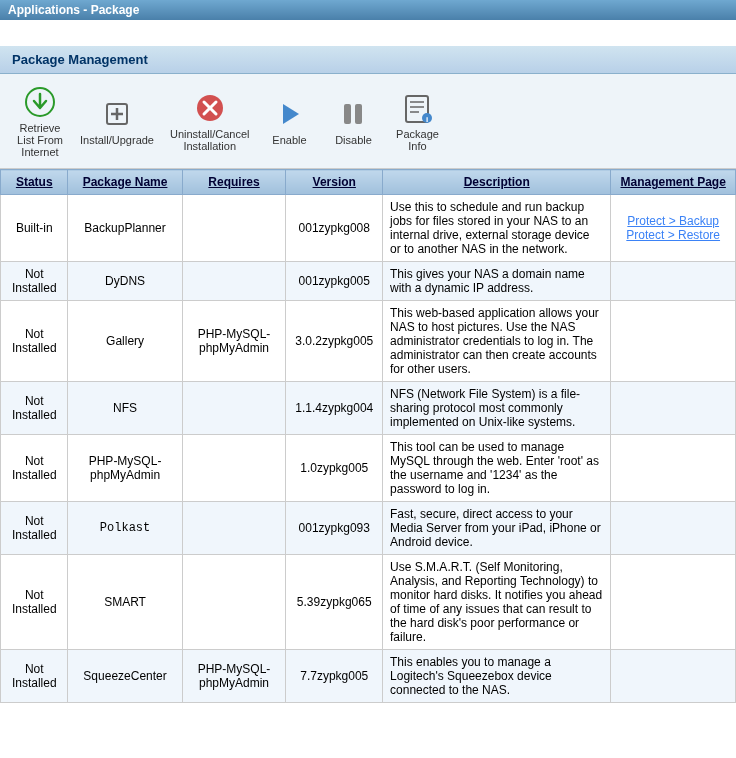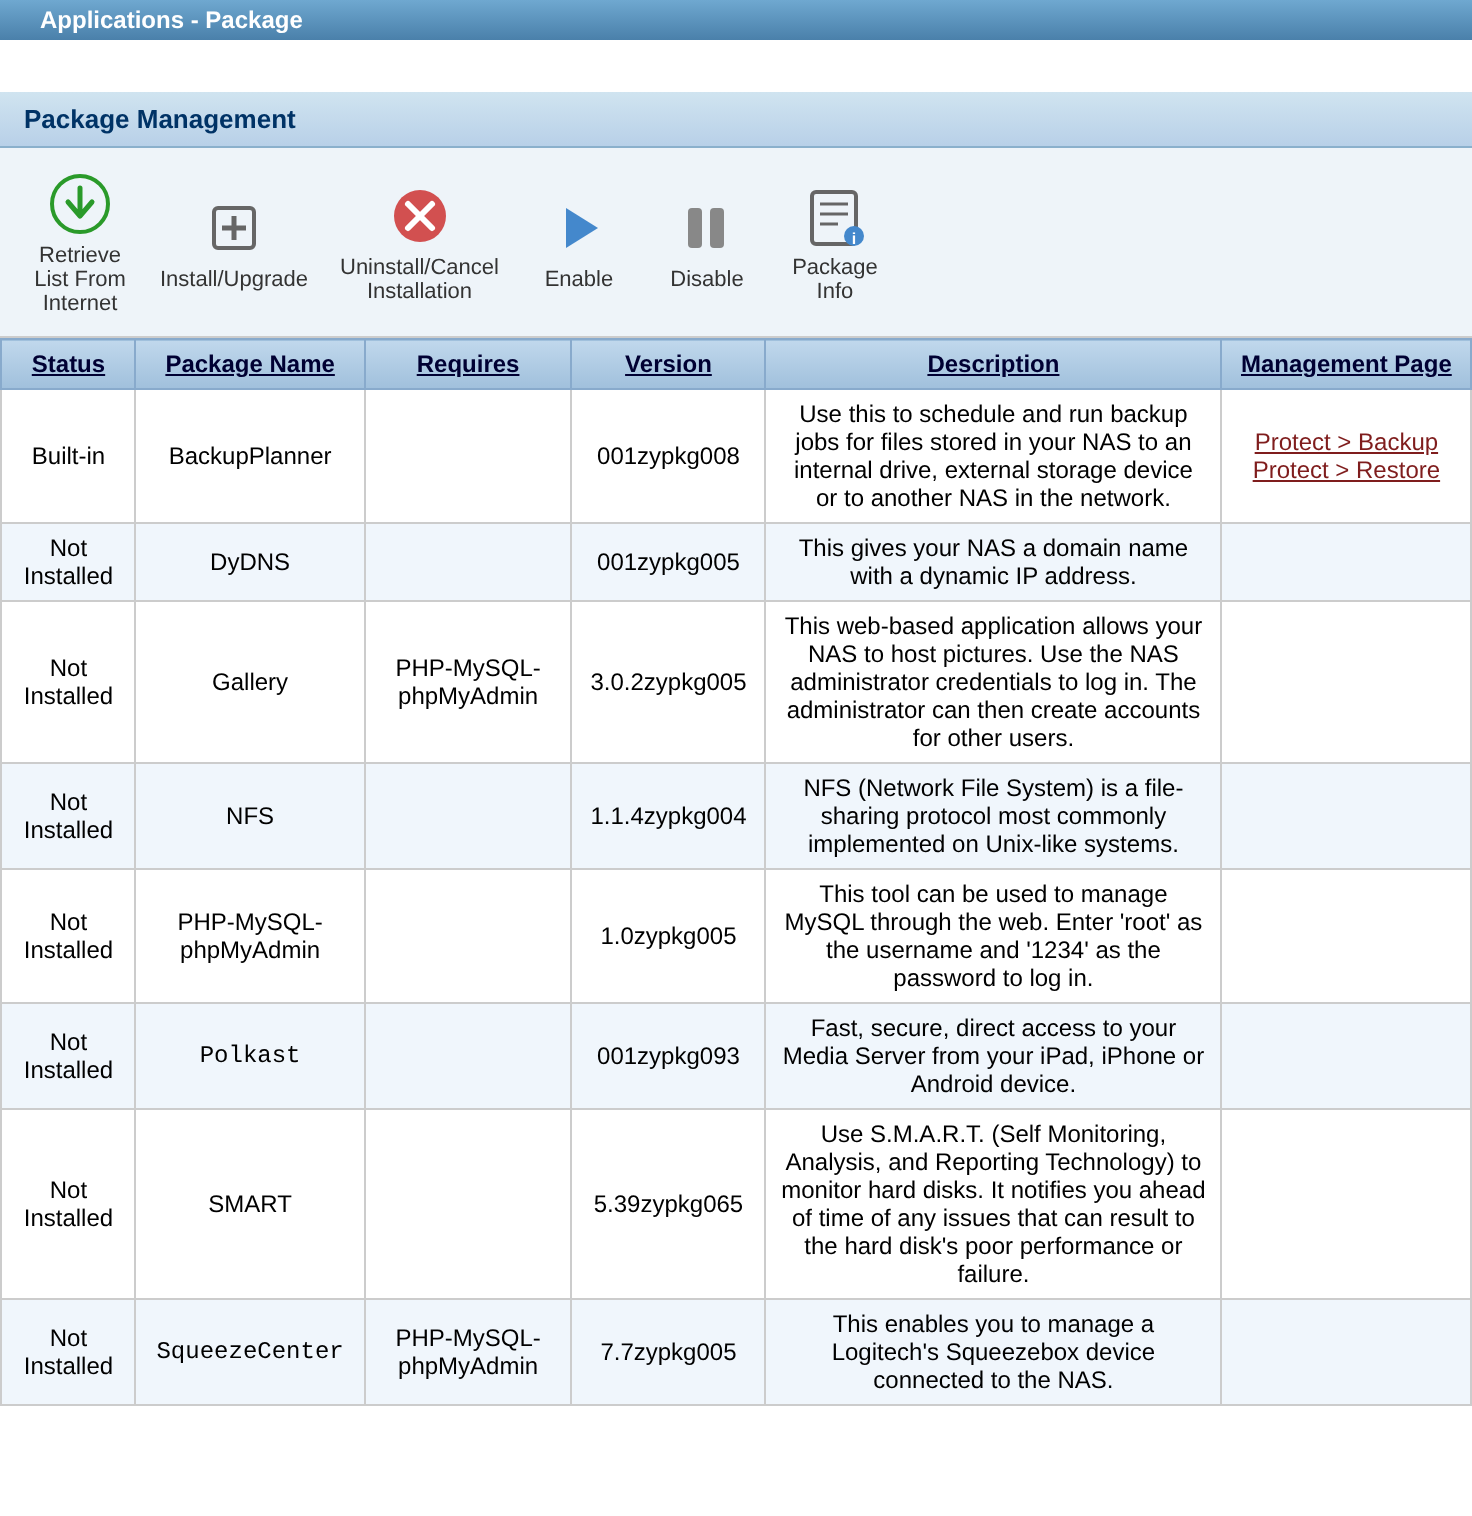--- a/index.html
+++ b/index.html
@@ -1,21 +1,21 @@
 <!DOCTYPE html>
 <html><head>
   <meta charset="utf-8">
   <style>
     * { box-sizing: border-box; margin: 0; padding: 0; }
     body { font-family: Arial, Helvetica, sans-serif; font-size: 12px; background: #fff; }
 
     #title-bar {
       background: linear-gradient(to bottom, #6fa8d0, #4a80aa);
       color: #fff;
-      padding: 3px 20px;
+      padding: 3px 8px;
       font-size: 12px;
       font-weight: bold;
     }
 
     #section-header {
       background: linear-gradient(to bottom, #d0e4f0, #b8d0e8);
       padding: 6px 12px;
       font-size: 13px;
       font-weight: bold;
       color: #003366;
@@ -93,24 +93,24 @@
     tbody tr td {
       border: 1px solid #ccc;
       padding: 5px 7px;
       vertical-align: middle;
       text-align: center;
     }
 
     tbody tr:nth-child(odd) td { background: #fff; }
     tbody tr:nth-child(even) td { background: #f0f6fc; }
 
-    .td-desc { text-align: center; margin-top: 10px; }
+    .td-desc { text-align: left; margin-top: 10px; }
     .td-mgmt { text-align: center; }
 
-    a { color: #7f1d1d; text-decoration: underline; }
+    a { color: #3b82f6; text-decoration: underline; }
 
     .col-status { width: 65px; }
     .col-name { width: 110px; }
     .col-req { width: 100px; }
     .col-ver { width: 90px; }
     .col-desc { width: 220px; }
     .col-mgmt { width: 120px; }
   </style>
 </head>
 <body>
@@ -268,21 +268,21 @@
 Installed</td>
           <td style="white-space: pre-line;">SMART</td>
           <td style="white-space: pre-line;"></td>
           <td>5.39zypkg065</td>
           <td class="td-desc">Use S.M.A.R.T. (Self Monitoring, Analysis, and Reporting Technology) to monitor hard disks. It notifies you ahead of time of any issues that can result to the hard disk's poor performance or failure.</td>
           <td class="td-mgmt"></td>
         </tr>
         <tr>
           <td style="white-space: pre-line;">Not
 Installed</td>
-          <td style="white-space: pre-line; font-family: Liberation Mono, monospace;">SqueezeCenter</td>
+          <td style="white-space: pre-line;">SqueezeCenter</td>
           <td style="white-space: pre-line;">PHP-MySQL-
 phpMyAdmin</td>
           <td>7.7zypkg005</td>
           <td class="td-desc">This enables you to manage a Logitech's Squeezebox device connected to the NAS.</td>
           <td class="td-mgmt"></td>
         </tr>
       </tbody>
   </table>
 </div>
 

